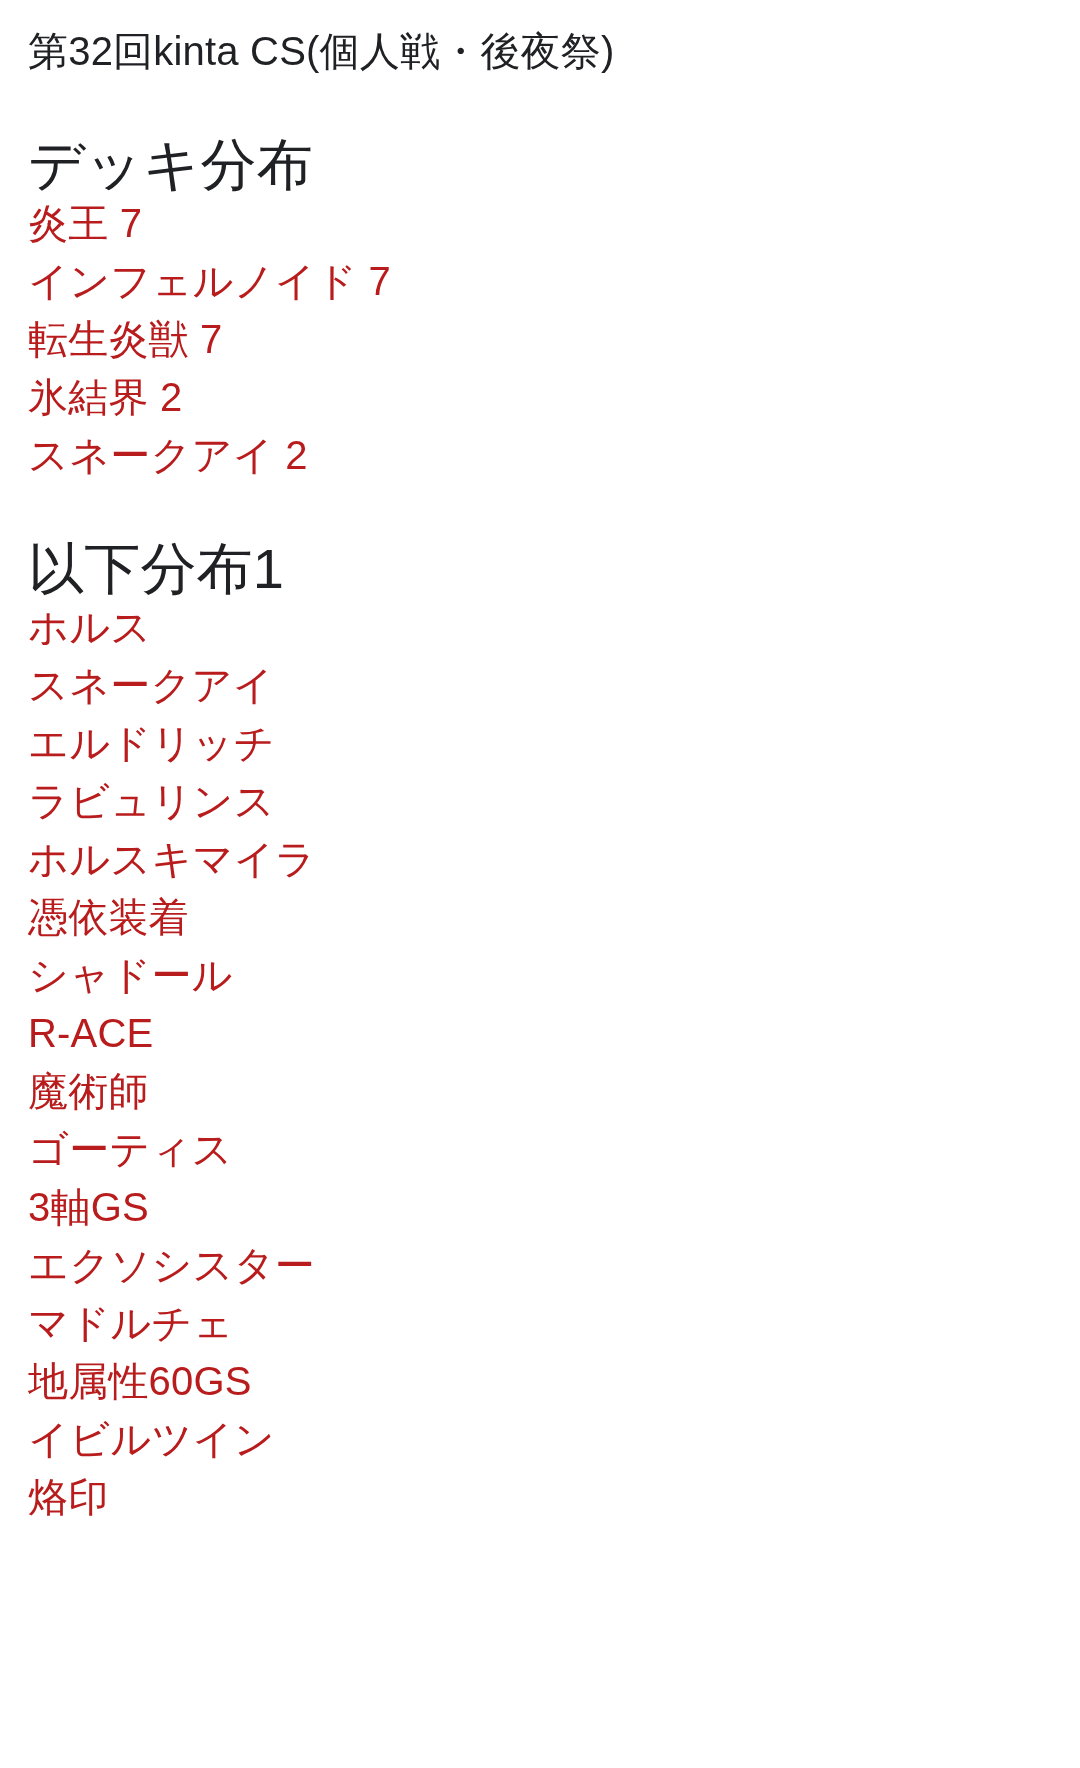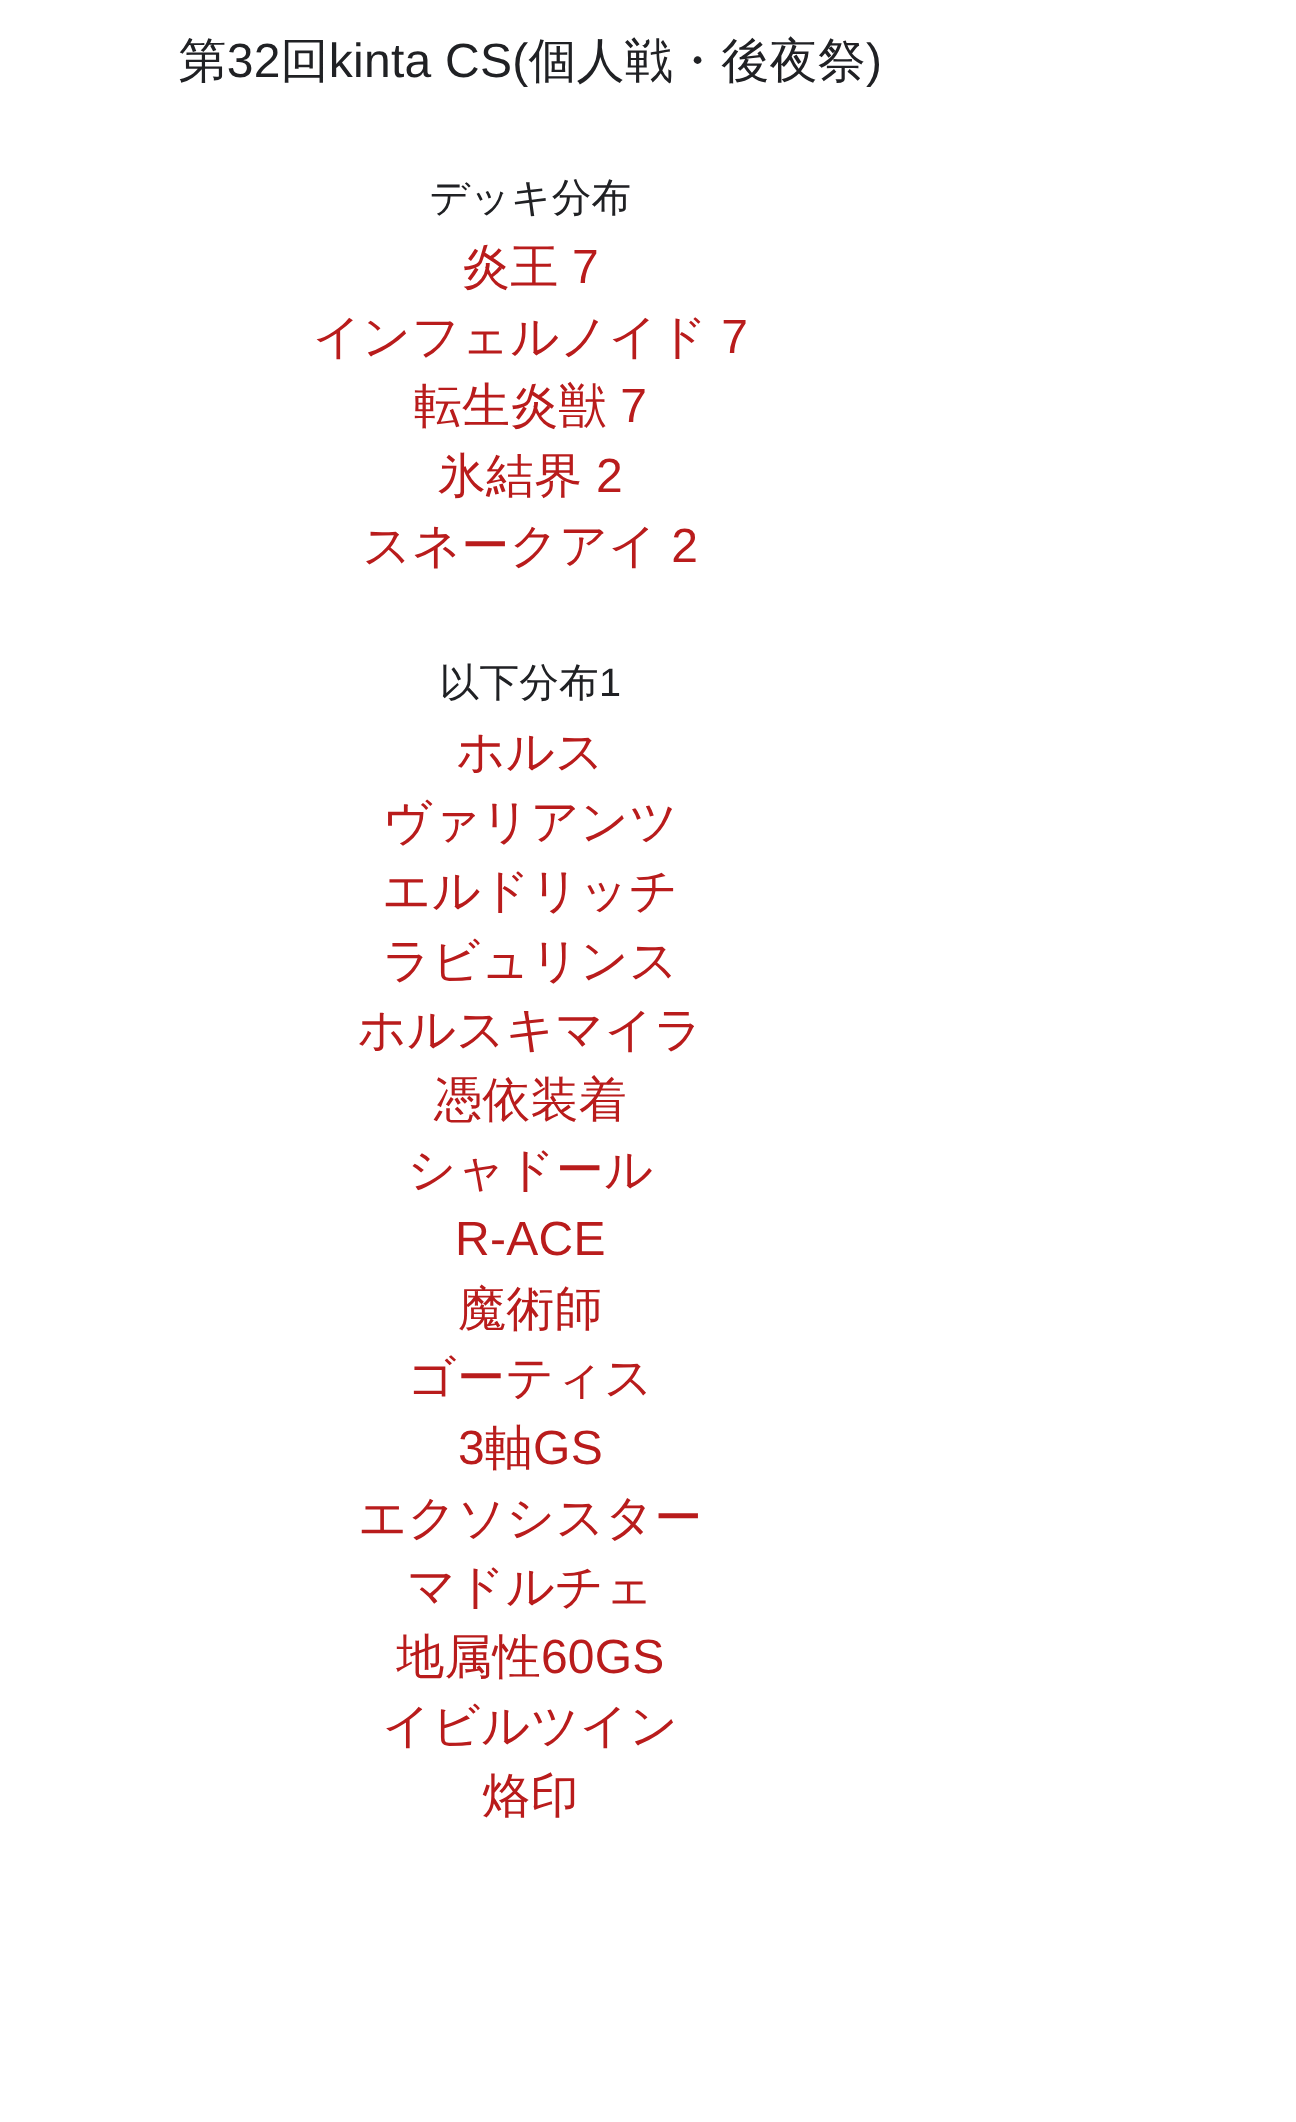--- a/index.html
+++ b/index.html
@@ -13,35 +13,34 @@
     font-family: "Liberation Sans", "DejaVu Sans", sans-serif;
     color: #1f1f1f;
     -webkit-font-smoothing: antialiased;
   }
   .page {
     width: 884px;
     min-height: 1768px;
     box-sizing: border-box;
     padding: 22px 28px 16px 28px;
     background: #ffffff;
-    text-align: center;
   }
   .doc-title {
     font-size: 40px;
     line-height: 58px;
     font-weight: 400;
     color: #202124;
     margin: 0 0 0 0;
     letter-spacing: 0.2px;
   }
   .blank-line {
     height: 56px;
   }
   .section-heading {
-    font-size: 33px;
+    font-size: 56px;
     line-height: 58px;
     font-weight: 400;
     color: #202124;
     letter-spacing: 0.2px;
   }
   .entry-line {
     font-size: 40px;
     line-height: 58px;
     font-weight: 400;
     color: #b91c1c;
@@ -77,21 +76,21 @@
       <li class="entry-line">スネークアイ 2</li>
     </ul>
   </div>
 
   <div class="blank-line"></div>
 
   <div>
     <div class="section-heading">以下分布1</div>
     <ul class="list-block">
       <li class="entry-line">ホルス</li>
-      <li class="entry-line">ヴァリアンツ</li>
+      <li class="entry-line">スネークアイ</li>
       <li class="entry-line">エルドリッチ</li>
       <li class="entry-line">ラビュリンス</li>
       <li class="entry-line">ホルスキマイラ</li>
       <li class="entry-line">憑依装着</li>
       <li class="entry-line">シャドール</li>
       <li class="entry-line">R-ACE</li>
       <li class="entry-line">魔術師</li>
       <li class="entry-line">ゴーティス</li>
       <li class="entry-line">3軸GS</li>
       <li class="entry-line">エクソシスター</li>

